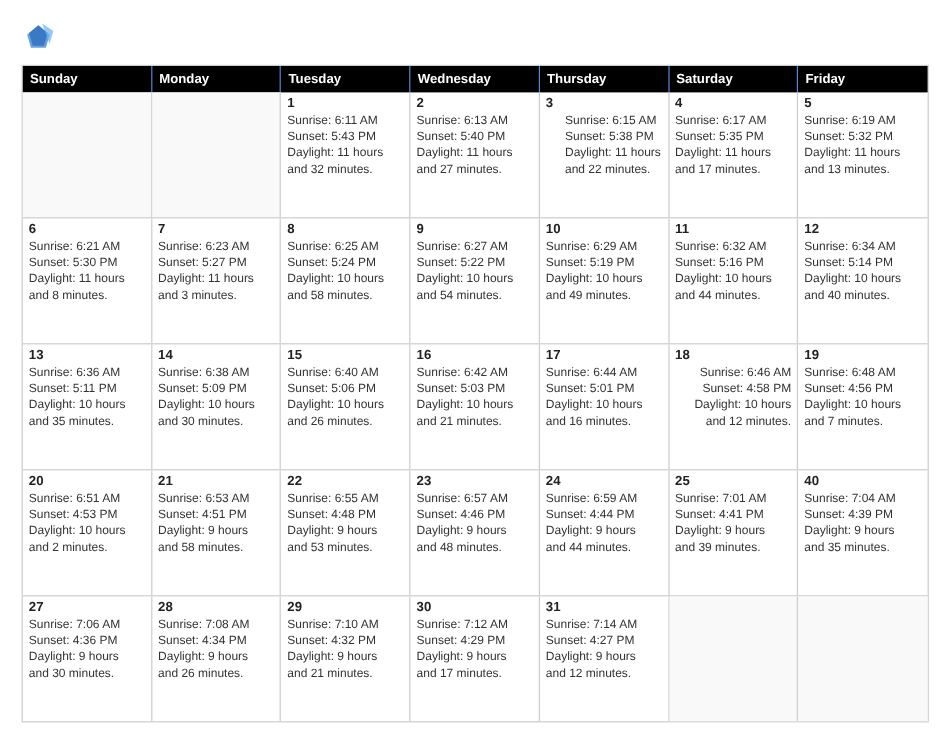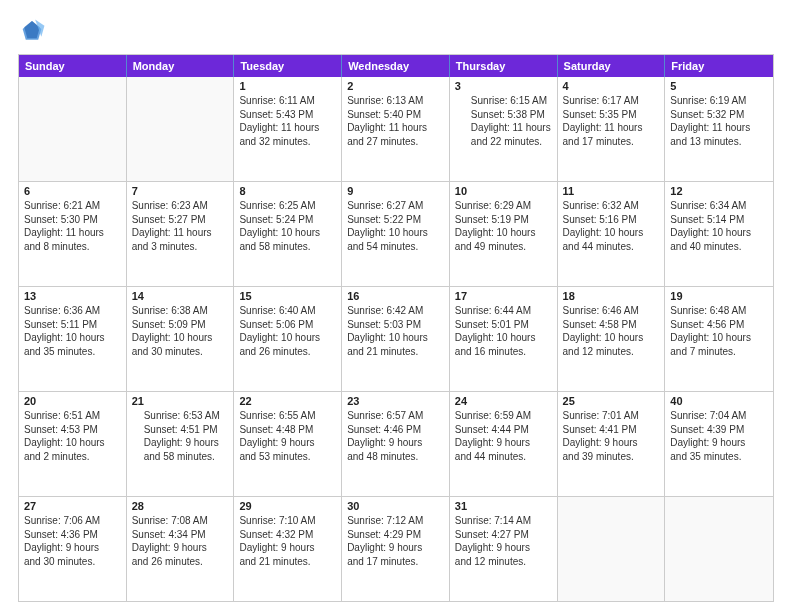--- a/index.html
+++ b/index.html
@@ -57,21 +57,21 @@
     }
     .calendar {
       flex: 1;
       display: flex;
       flex-direction: column;
       border: 1px solid #ccc;
     }
     .cal-header {
       display: grid;
       grid-template-columns: repeat(7, 1fr);
-      background: #6d28d9;
+      background: #000000;
     }
     .cal-header-cell {
       color: #fff;
       font-size: 11px;
       font-weight: bold;
       padding: 5px 6px;
       border-right: 1px solid #5588d0;
       text-align: left;
     }
     .cal-header-cell:last-child { border-right: none; }
@@ -264,21 +264,21 @@
           </div>
           <div class="cal-cell">
             <div class="day-num">17</div>
             <div class="cell-text" style="white-space: pre-wrap;">Sunrise: 6:44 AM
 Sunset: 5:01 PM
 Daylight: 10 hours
 and 16 minutes.</div>
           </div>
           <div class="cal-cell">
             <div class="day-num">18</div>
-            <div class="cell-text" style="white-space: pre-wrap;">Sunrise: 6:46 AM
+            <div class="cell-text" style="white-space: pre-wrap; text-align: right;">Sunrise: 6:46 AM
 Sunset: 4:58 PM
 Daylight: 10 hours
 and 12 minutes.</div>
           </div>
           <div class="cal-cell">
             <div class="day-num">19</div>
             <div class="cell-text" style="white-space: pre-wrap;">Sunrise: 6:48 AM
 Sunset: 4:56 PM
 Daylight: 10 hours
 and 7 minutes.</div>
@@ -287,21 +287,21 @@
         <div class="cal-row">
           <div class="cal-cell">
             <div class="day-num">20</div>
             <div class="cell-text" style="white-space: pre-wrap;">Sunrise: 6:51 AM
 Sunset: 4:53 PM
 Daylight: 10 hours
 and 2 minutes.</div>
           </div>
           <div class="cal-cell">
             <div class="day-num">21</div>
-            <div class="cell-text" style="white-space: pre-wrap; margin-left: 12px;">Sunrise: 6:53 AM
+            <div class="cell-text" style="white-space: pre-wrap;">Sunrise: 6:53 AM
 Sunset: 4:51 PM
 Daylight: 9 hours
 and 58 minutes.</div>
           </div>
           <div class="cal-cell">
             <div class="day-num">22</div>
             <div class="cell-text" style="white-space: pre-wrap;">Sunrise: 6:55 AM
 Sunset: 4:48 PM
 Daylight: 9 hours
 and 53 minutes.</div>

